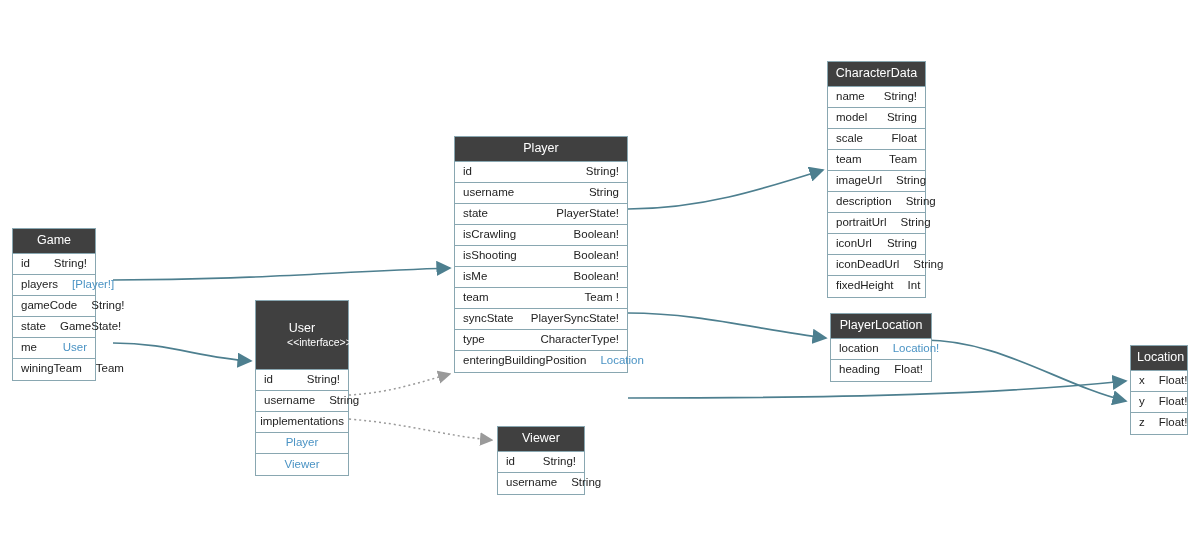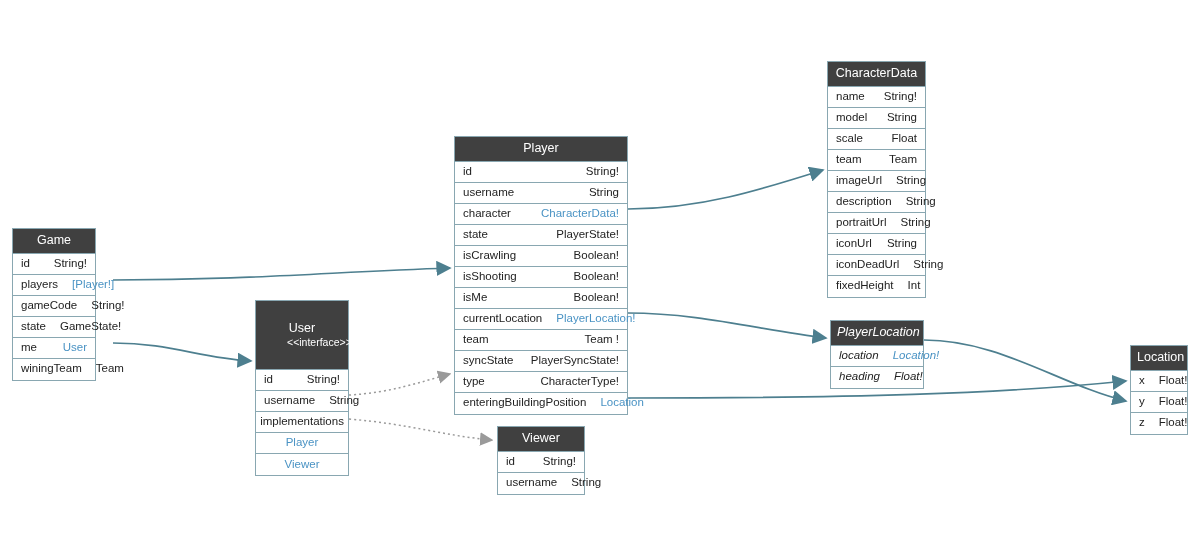--- a/index.html
+++ b/index.html
@@ -154,44 +154,36 @@
     <div class="title">Player</div>
     <div class="row">
       <span class="fname">id</span>
       <span class="ftype">String!</span>
     </div>
     <div class="row">
       <span class="fname">username</span>
       <span class="ftype">String</span>
     </div>
     <div class="row">
-      <span class="fname">character</span>
-      <span class="ftype link">CharacterData!</span>
-    </div>
-    <div class="row">
       <span class="fname">state</span>
       <span class="ftype">PlayerState!</span>
     </div>
     <div class="row">
       <span class="fname">isCrawling</span>
       <span class="ftype">Boolean!</span>
     </div>
     <div class="row">
       <span class="fname">isShooting</span>
       <span class="ftype">Boolean!</span>
     </div>
     <div class="row">
       <span class="fname">isMe</span>
       <span class="ftype">Boolean!</span>
     </div>
     <div class="row">
-      <span class="fname">currentLocation</span>
-      <span class="ftype link">PlayerLocation!</span>
-    </div>
-    <div class="row">
       <span class="fname">team</span>
       <span class="ftype">Team !</span>
     </div>
     <div class="row">
       <span class="fname">syncState</span>
       <span class="ftype">PlayerSyncState!</span>
     </div>
     <div class="row">
       <span class="fname">type</span>
       <span class="ftype">CharacterType!</span>
@@ -251,21 +243,21 @@
     <div class="row">
       <span class="fname">iconDeadUrl</span>
       <span class="ftype">String</span>
     </div>
     <div class="row">
       <span class="fname">fixedHeight</span>
       <span class="ftype">Int</span>
     </div>
   </div>
 
-  <div class="entity" style="left:830px; top:320px; width:94px;font-style:italic;">
+  <div class="entity" style="left:830px; top:313px; width:102px;">
     <div class="title">PlayerLocation</div>
     <div class="row">
       <span class="fname">location</span>
       <span class="ftype link">Location!</span>
     </div>
     <div class="row">
       <span class="fname">heading</span>
       <span class="ftype">Float!</span>
     </div>
   </div>

